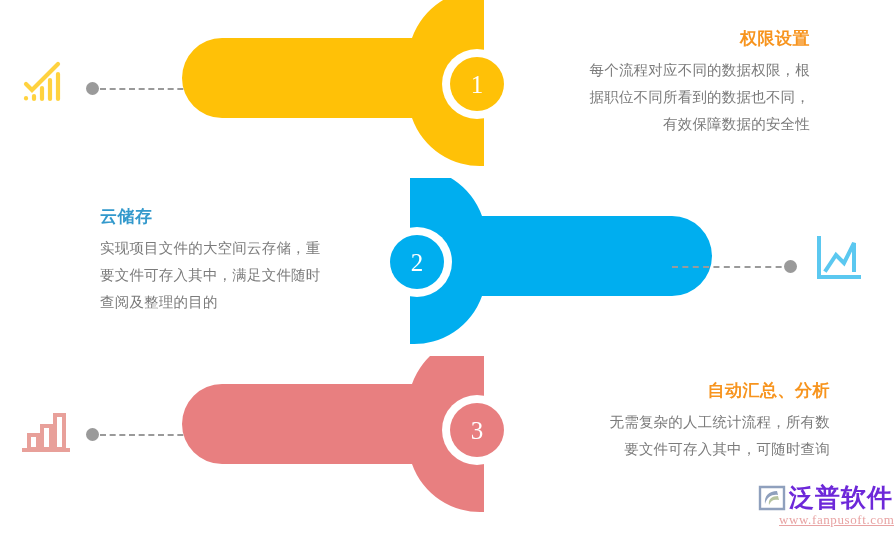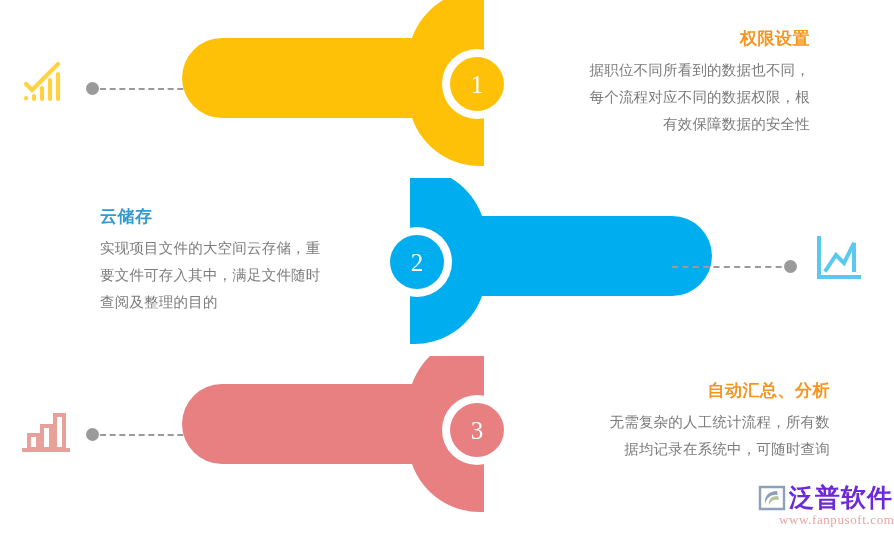--- a/index.html
+++ b/index.html
@@ -131,20 +131,21 @@
   }
   #logo-url {
     position: absolute;
     left: 22px;
     top: 30px;
     font-size: 13px;
     color: #e8a3a3;
     letter-spacing: 0.6px;
     white-space: nowrap;
     font-family: "Liberation Serif", "DejaVu Serif", serif;
+    text-decoration: underline;
   }
 </style>
 </head>
 <body>
 
 <div class="stage">
 
   <div class="row" id="row-1">
 
     <div class="icon-box" style="left:18px; top:52px;">
@@ -185,22 +186,22 @@
       </svg>
     </div>
 
     <div class="badge" style="left:450px; top:57px; background:#FFC107;">
       <span>1</span>
     </div>
 
     <div class="textblock align-right" style="left:504px; top:28px; width:306px;">
       <div class="tb-title" style="color:#F7941E;">权限设置</div>
       <div class="tb-body">
+        <div>每个流程对应不同的数据权限，根</div>
         <div>据职位不同所看到的数据也不同，</div>
-        <div>每个流程对应不同的数据权限，根</div>
         <div>有效保障数据的安全性</div>
       </div>
     </div>
   </div>
 
   <div class="row" id="row-2">
 
     <div class="textblock align-left" style="left:100px; top:28px; width:265px;">
       <div class="tb-title" style="color:#3399CC;">云储存</div>
       <div class="tb-body">
@@ -288,21 +289,21 @@
     </div>
 
     <div class="badge" style="left:450px; top:47px; background:#E87F80;">
       <span>3</span>
     </div>
 
     <div class="textblock align-right" style="left:524px; top:24px; width:306px;">
       <div class="tb-title" style="color:#F7941E;">自动汇总、分析</div>
       <div class="tb-body">
         <div>无需复杂的人工统计流程，所有数</div>
-        <div>据均记录在系统中，可随时查询</div>
+        <div>要文件可存入其中，可随时查询</div>
       </div>
     </div>
   </div>
 
   <div id="logo">
     <div id="logo-mark">
       <svg viewBox="0 0 30 28" xmlns="http://www.w3.org/2000/svg">
         <path d="M3 3 H27 V25 H3 Z" fill="none" stroke="#8fa0bd" stroke-width="2.4"></path>
         <path d="M20 7 C12 7 7 12 8 20 C10 13 15 10 21 11 Z" fill="#8fa0bd"></path>
         <path d="M21 12 C15 12 11 15 12 21 C14 16 17 15 22 16 Z" fill="#b7c4a0"></path>

